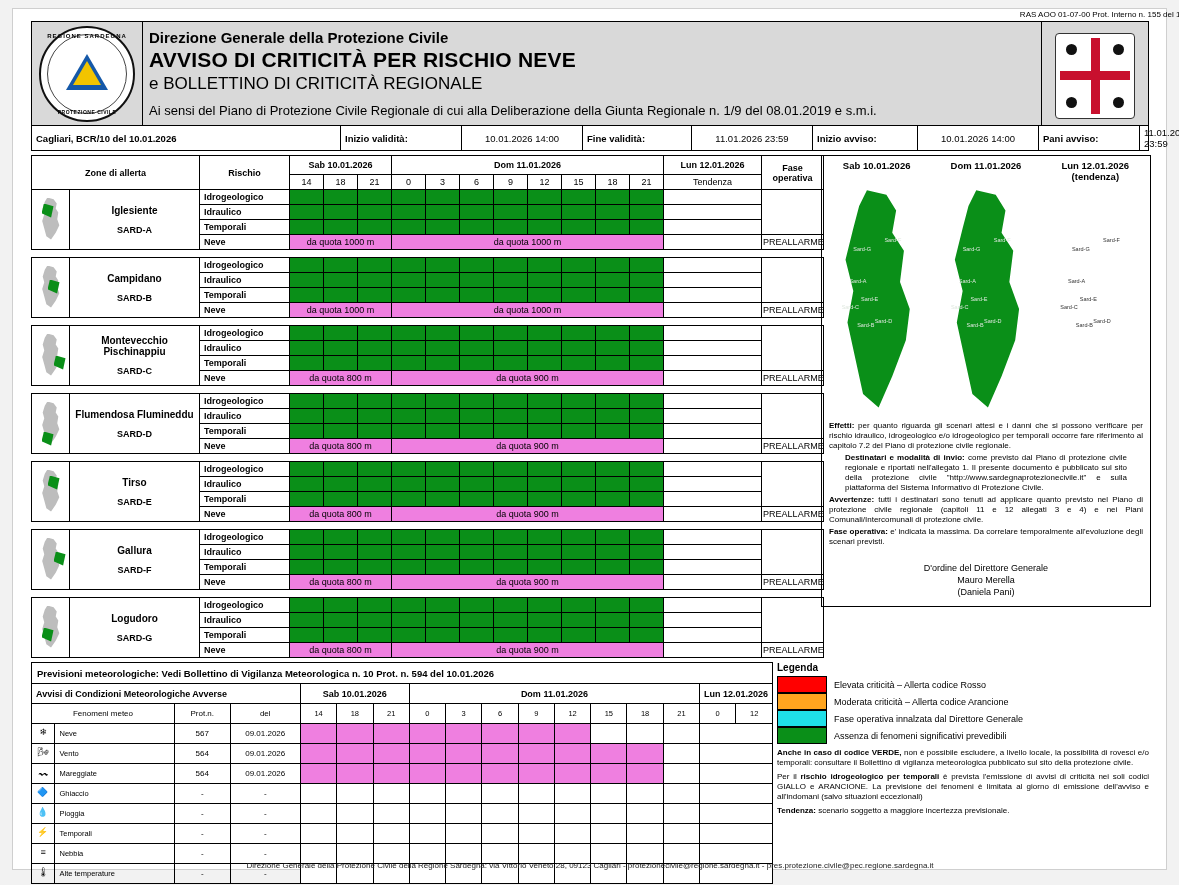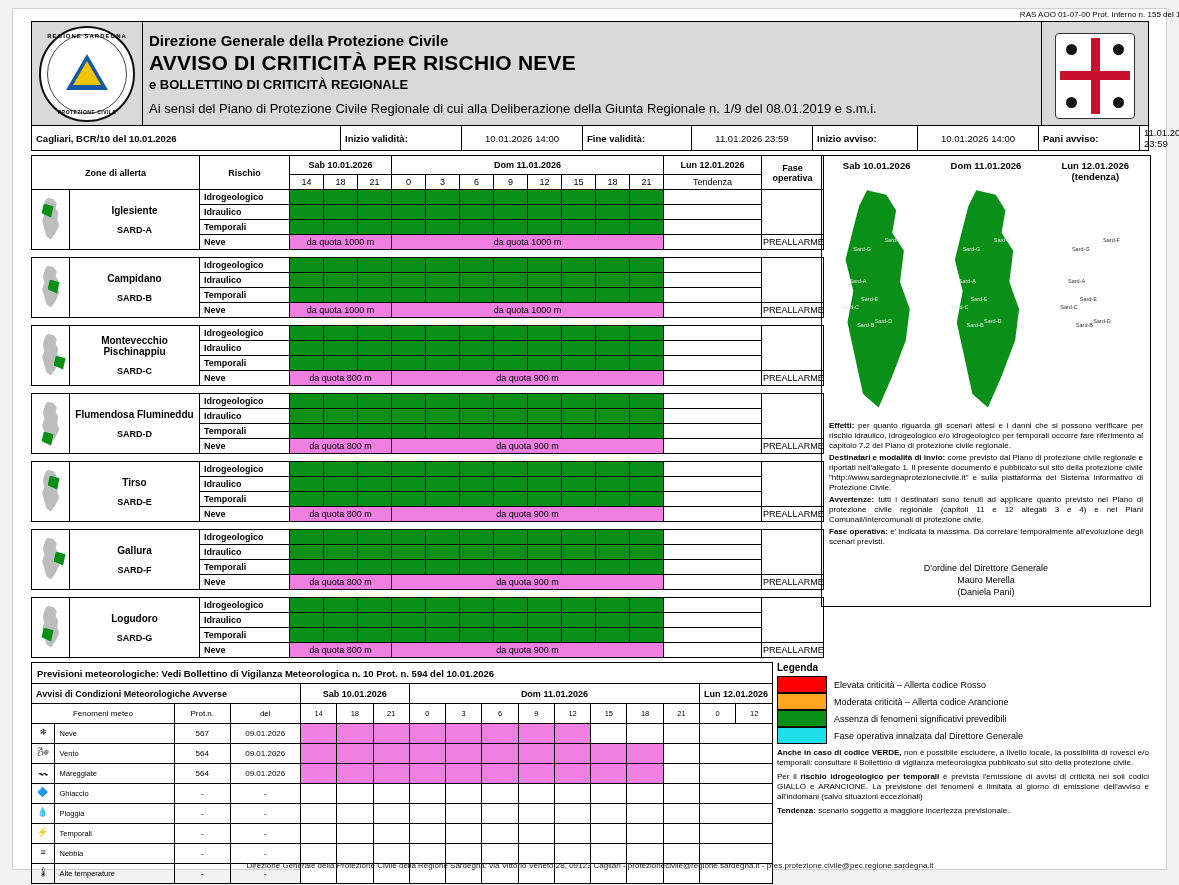--- a/index.html
+++ b/index.html
@@ -19,21 +19,21 @@
   table{border-collapse:collapse;}
 
   
   .header{width:1118px;table-layout:fixed;}
   .header td{border:1px solid #000;vertical-align:middle;}
   .logo-cell{width:108px;height:100px;text-align:center;background:#d9d9d9;}
   .title-cell{background:#d9d9d9;text-align:left;padding:4px 6px;}
   .emb-cell{width:104px;text-align:center;background:#d9d9d9;position:relative;}
   .t1{font-size:15px;font-weight:bold;}
   .t2{font-size:21px;font-weight:bold;letter-spacing:.2px;margin-top:2px;}
-  .t3{font-size:13px;font-weight:bold;margin-top:2px;}
+  .t3{font-size:17px;font-weight:normal;margin-top:2px;}
   .t4{font-size:13px;margin-top:9px;}
   .prot{position:absolute;top:-12px;left:-186px;width:360px;text-align:right;font-size:8px;white-space:nowrap;}
 
   
   .rlogo{width:92px;height:92px;border-radius:50%;background:#fff;border:2px solid #111;position:relative;display:inline-block;margin-top:3px;}
   .rlogo .ring{position:absolute;inset:6px;border-radius:50%;border:1px solid #444;}
   .rlogo .tri{position:absolute;left:50%;top:26px;transform:translateX(-50%);width:0;height:0;border-left:21px solid transparent;border-right:21px solid transparent;border-bottom:36px solid #1558a8;}
   .rlogo .tri2{position:absolute;left:50%;top:33px;transform:translateX(-50%);width:0;height:0;border-left:14px solid transparent;border-right:14px solid transparent;border-bottom:24px solid #f2c400;}
   .rlogo .txt-top{position:absolute;top:5px;left:0;right:0;text-align:center;font-size:6px;font-weight:bold;letter-spacing:1px;}
   .rlogo .txt-bot{position:absolute;bottom:5px;left:0;right:0;text-align:center;font-size:5px;font-weight:bold;letter-spacing:.5px;}
@@ -676,21 +676,21 @@
                   <div class="lbl2" style="left: 14%; top: 52%;">Sard-C</div>
                   <div class="lbl2" style="left: 48%; top: 58%;">Sard-D</div>
                   <div class="lbl2" style="left: 34%; top: 48%;">Sard-E</div>
                   <div class="lbl2" style="left: 58%; top: 22%;">Sard-F</div>
                   <div class="lbl2" style="left: 26%; top: 26%;">Sard-G</div>
                 </div>
               </div>
         </div>
         <div class="notes">
           <p style="margin:0 0 2px;"><b>Effetti:</b><span> per quanto riguarda gli scenari attesi e i danni che si possono verificare per rischio idraulico, idrogeologico e/o idrogeologico per temporali occorre fare riferimento al capitolo 7.2 del Piano di protezione civile regionale.</span></p>
-          <p style="margin:0 0 2px;"><b>Destinatari e modalità di invio:</b><span> come previsto dal Piano di protezione civile regionale e riportati nell'allegato 1. Il presente documento è pubblicato sul sito della protezione civile "http://www.sardegnaprotezionecivile.it" e sulla piattaforma del Sistema Informativo di Protezione Civile.</span></p>
+          <p style="margin:0 16px 2px;"><b>Destinatari e modalità di invio:</b><span> come previsto dal Piano di protezione civile regionale e riportati nell'allegato 1. Il presente documento è pubblicato sul sito della protezione civile "http://www.sardegnaprotezionecivile.it" e sulla piattaforma del Sistema Informativo di Protezione Civile.</span></p>
           <p style="margin:0 0 2px;"><b>Avvertenze:</b><span> tutti i destinatari sono tenuti ad applicare quanto previsto nel Piano di protezione civile regionale (capitoli 11 e 12 allegati 3 e 4) e nei Piani Comunali/Intercomunali di protezione civile.</span></p>
           <p style="margin:0;"><b>Fase operativa:</b><span> e' indicata la massima. Da correlare temporalmente all'evoluzione degli scenari previsti.</span></p>
         </div>
         <div class="sign">
           <div>D'ordine del Direttore Generale</div>
           <div>Mauro Merella</div>
           <div>(Daniela Pani)</div>
         </div>
       </div>
     </div>
@@ -896,26 +896,26 @@
       <div id="legend-rows">
             <div class="legrow">
               <div class="swatch" style="background:#ff0000"></div>
               <div class="legtxt">Elevata criticità – Allerta codice Rosso</div>
             </div>
             <div class="legrow">
               <div class="swatch" style="background:#ffa51f"></div>
               <div class="legtxt">Moderata criticità – Allerta codice Arancione</div>
             </div>
             <div class="legrow">
+              <div class="swatch" style="background:#1fe0e8"></div>
+              <div class="legtxt">Fase operativa innalzata dal Direttore Generale</div>
+            </div>
+            <div class="legrow">
               <div class="swatch" style="background:#0a8f18"></div>
               <div class="legtxt">Assenza di fenomeni significativi prevedibili</div>
-            </div>
-            <div class="legrow">
-              <div class="swatch" style="background:#1fe0e8"></div>
-              <div class="legtxt">Fase operativa innalzata dal Direttore Generale</div>
             </div>
           </div>
       <div class="legnote">
         <b>Anche in caso di codice VERDE,</b><span> non è possibile escludere, a livello locale, la possibilità di rovesci e/o temporali: consultare il Bollettino di vigilanza meteorologica pubblicato sul sito della protezione civile.</span>
       </div>
       <div class="legnote">
         <span>Per il </span><b>rischio idrogeologico per temporali</b><span> è prevista l'emissione di avvisi di criticità nei soli codici GIALLO e ARANCIONE. La previsione dei fenomeni è limitata al giorno di emissione dell'avviso e all'indomani (salvo situazioni eccezionali)</span>
       </div>
       <div class="legnote">
         <b>Tendenza:</b><span> scenario soggetto a maggiore incertezza previsionale.</span>

